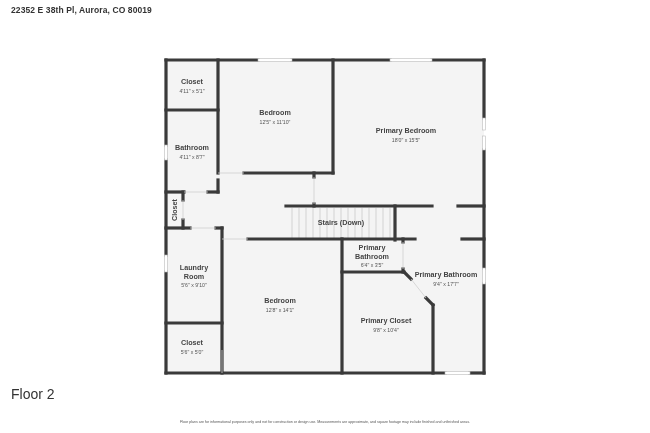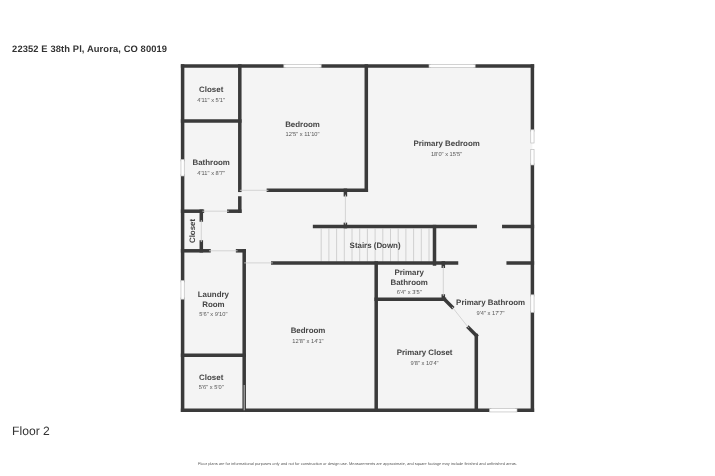--- a/index.html
+++ b/index.html
@@ -1,18 +1,18 @@
 <!DOCTYPE html>
 <html><head>
 <meta charset="utf-8">
 <style>
   html, body { margin:0; padding:0; }
   body { width:650px; height:433px; background:#ffffff; position:relative; overflow:hidden; font-family:"Liberation Sans", sans-serif; }
-  .address { position:absolute; left:11px; top:5px; font-size:8.5px; font-weight:bold; color:#333; letter-spacing:0.1px;margin-top:34px; }
-  .floor-label { position:absolute; left:11px; top:386px; font-size:11px; color:#333; }
+  .address { position:absolute; left:11px; top:5px; font-size:8.5px; font-weight:bold; color:#333; letter-spacing:0.1px; }
+  .floor-label { position:absolute; left:11px; top:386px; font-size:14px; color:#333; }
   .disclaimer { position:absolute; left:0; width:650px; top:420px; text-align:center; font-size:3.6px; color:#555; }
   svg.plan { position:absolute; left:0; top:0; }
   .room-name { font-family:"Liberation Sans", sans-serif; font-size:7.2px; fill:#444; text-anchor:middle; font-weight:bold; }
   .room-dim { font-family:"Liberation Sans", sans-serif; font-size:5.2px; fill:#555; text-anchor:middle; }
 </style>
 </head>
 <body>
 
 <div class="address">22352 E 38th Pl, Aurora, CO 80019</div>
 

